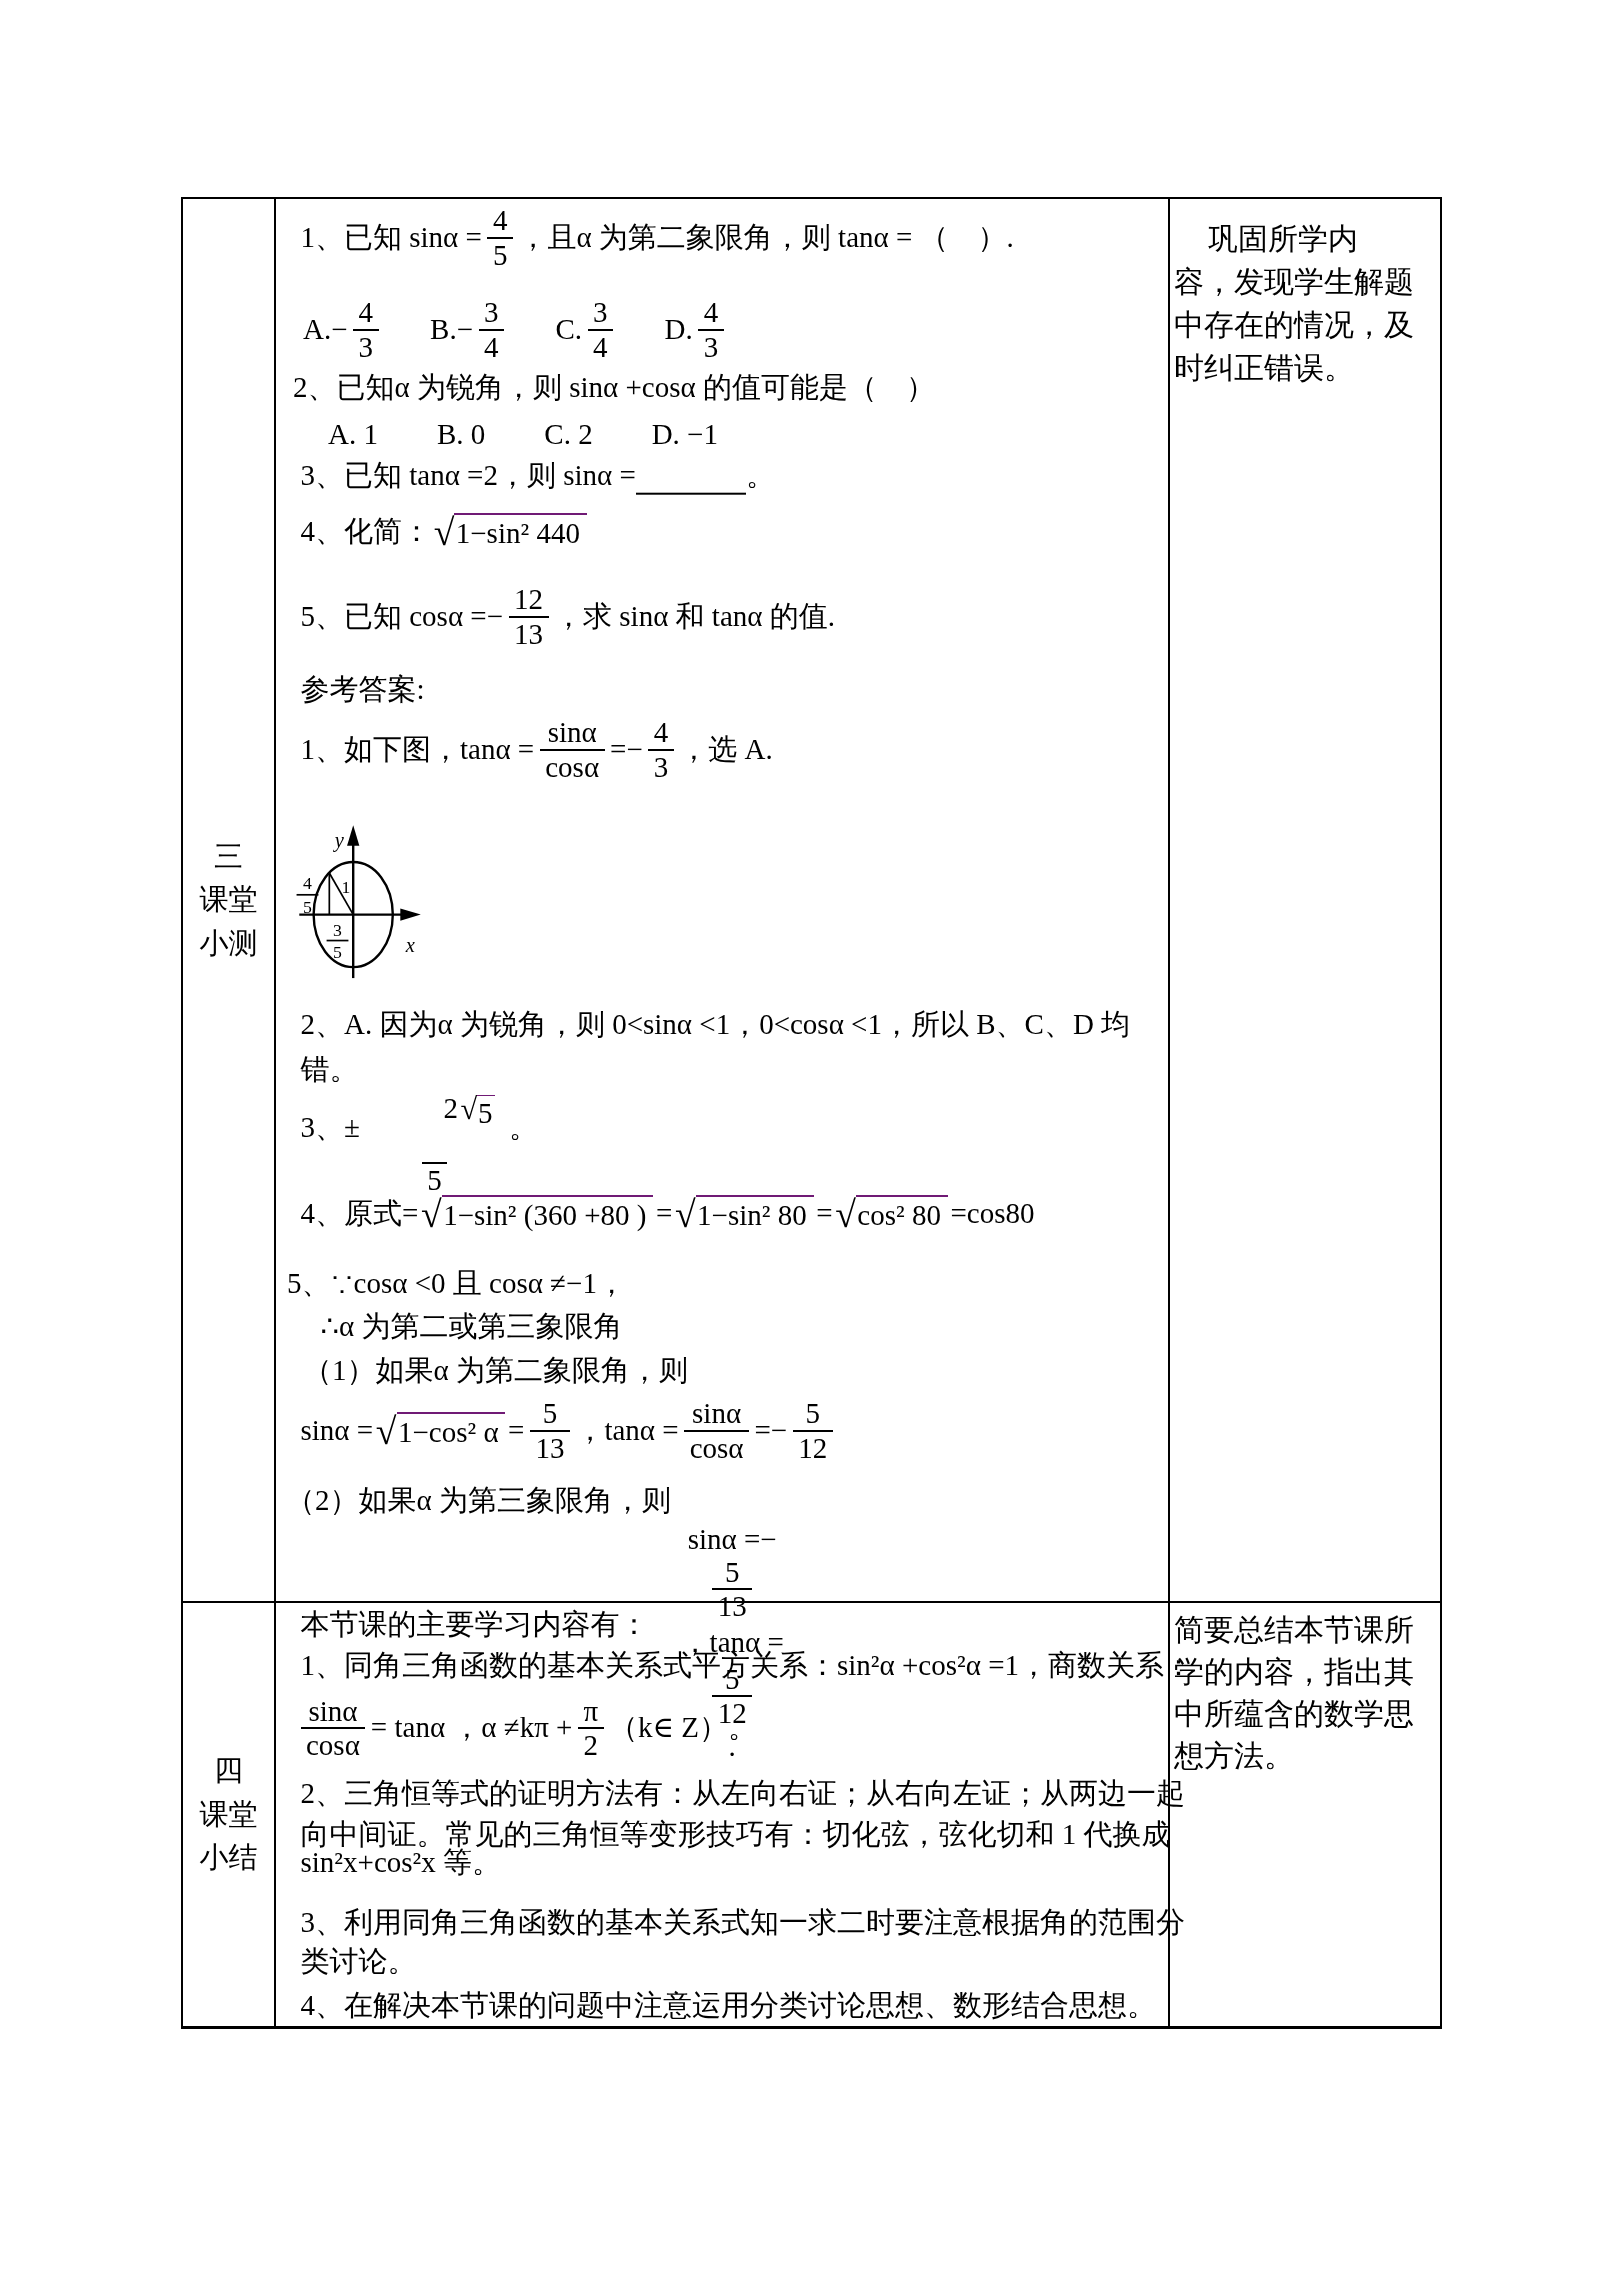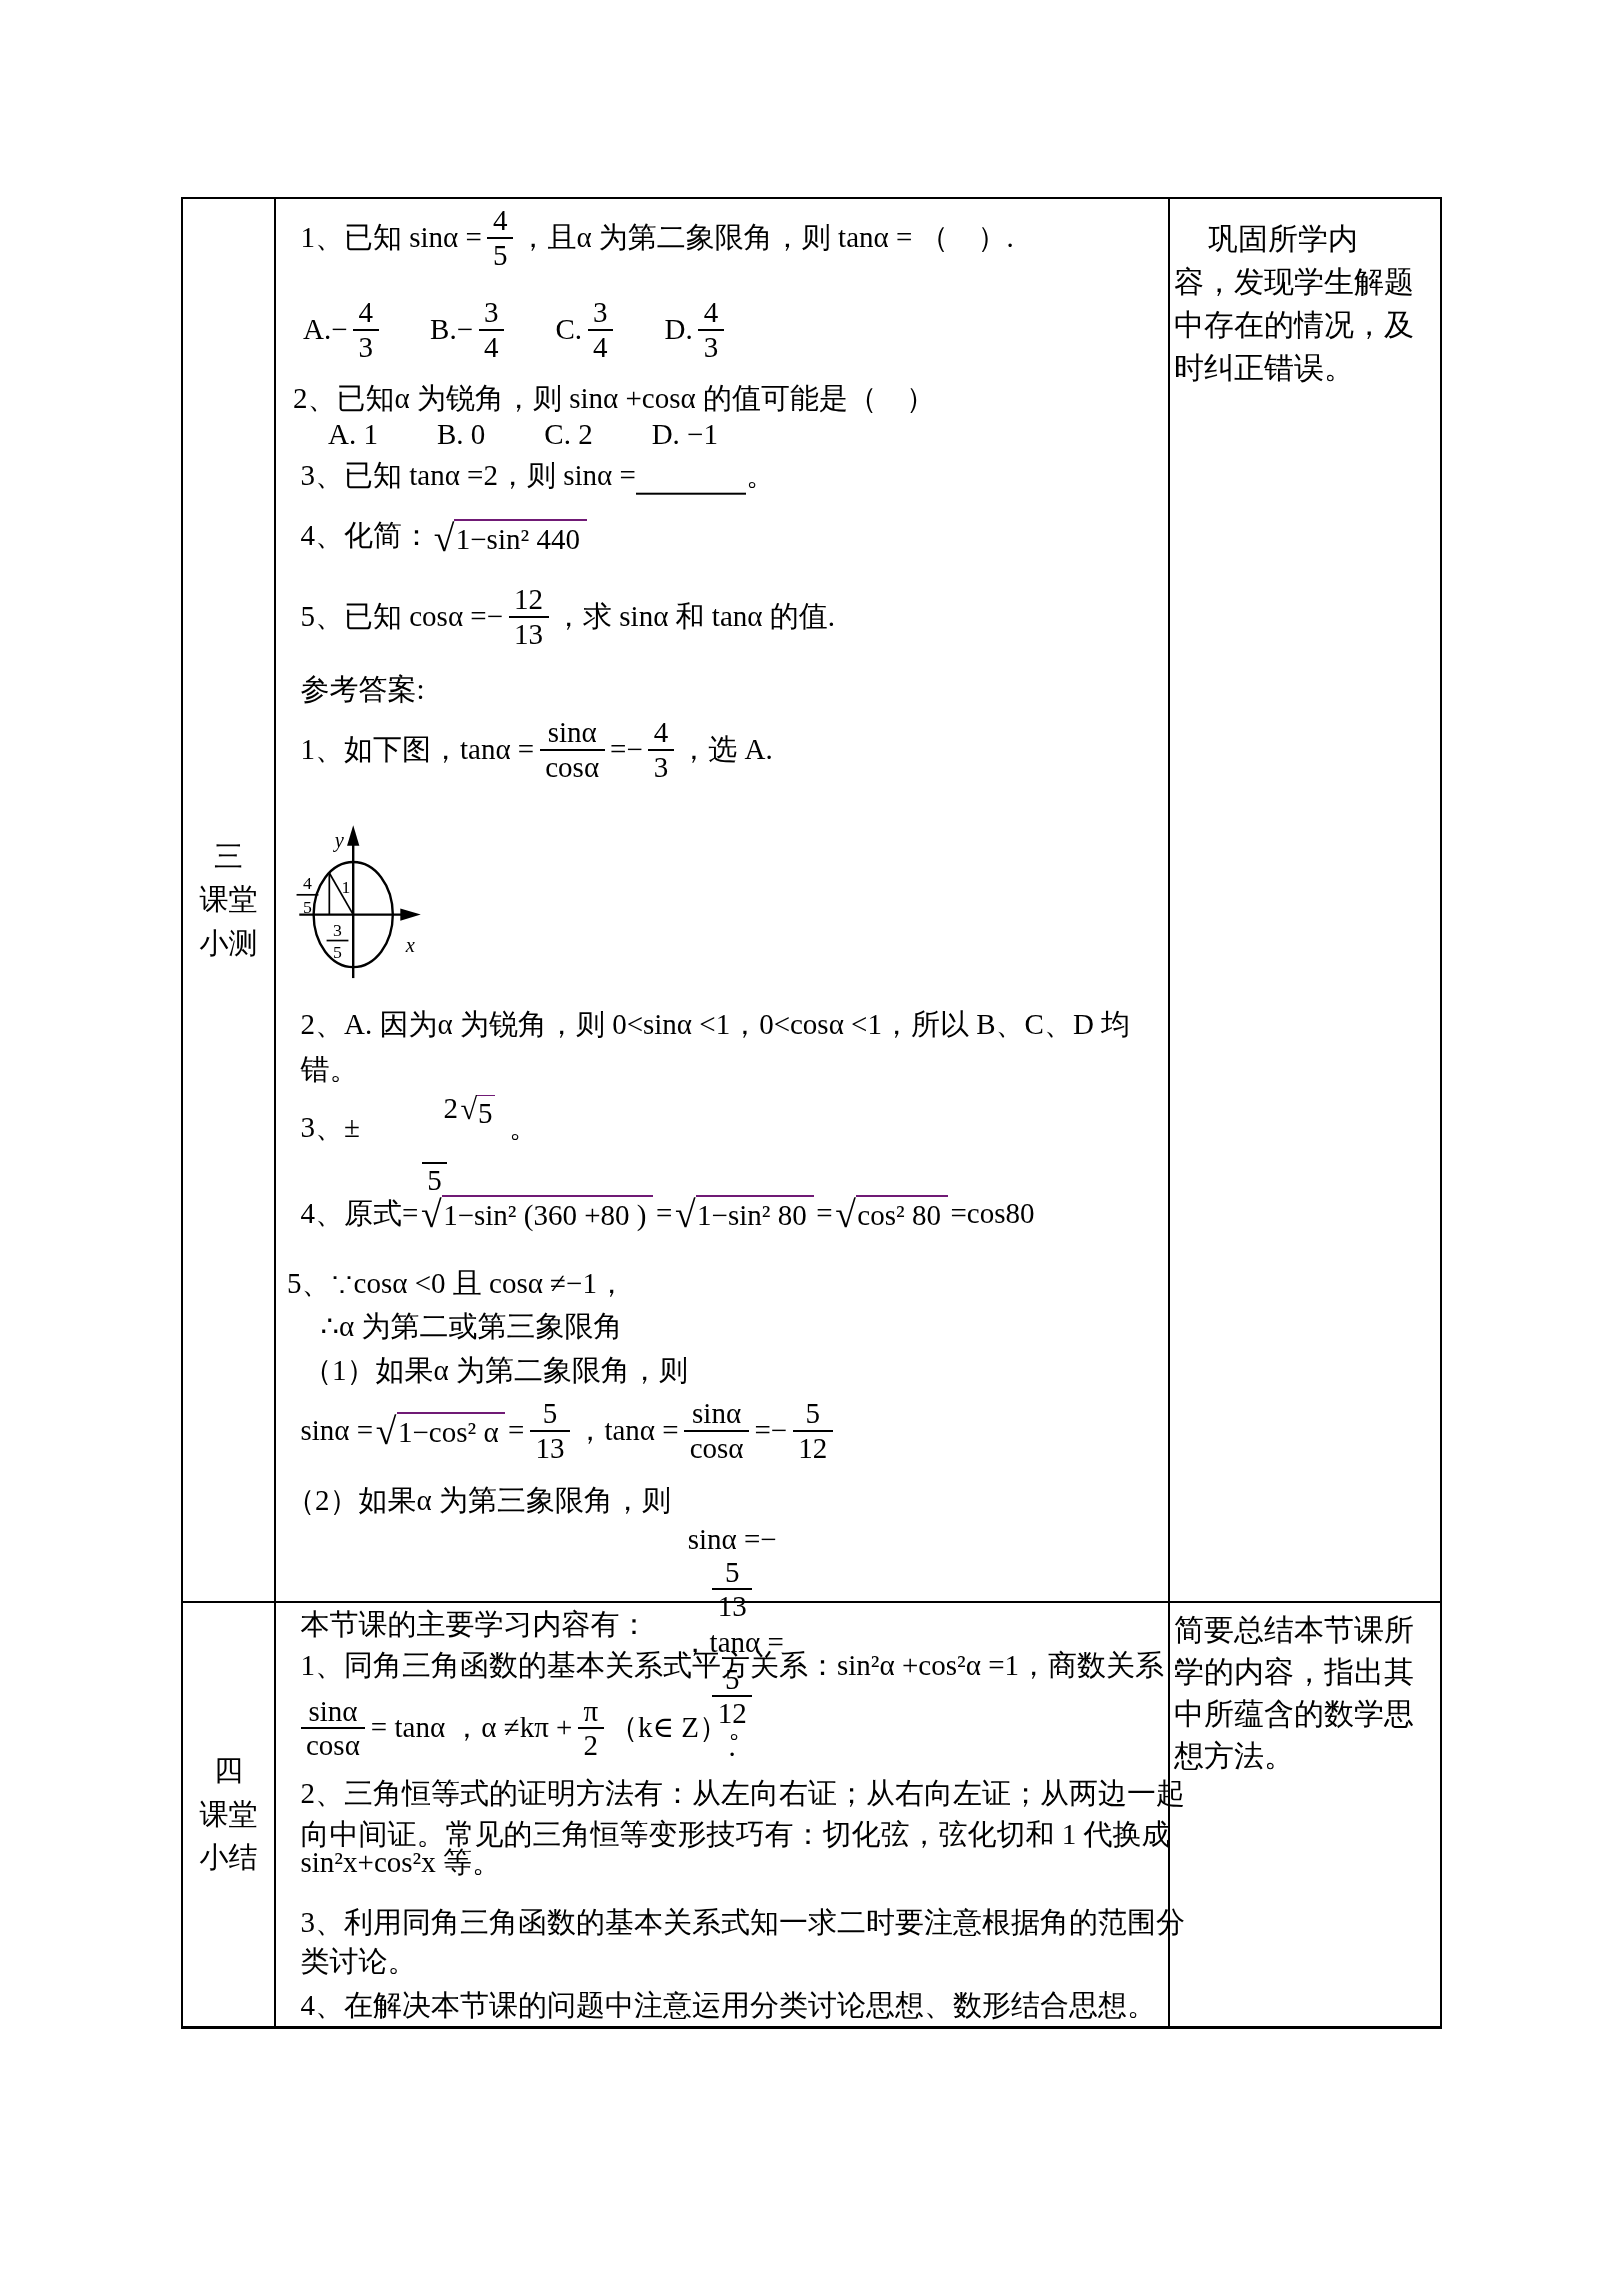--- a/index.html
+++ b/index.html
@@ -95,21 +95,21 @@
       <span class="opt">
         <span class="t">D.</span>
         <span class="t"></span>
         <span class="fr">
           <span class="n">4</span>
           <span class="d">3</span>
         </span>
       </span>
     </div>
 
-    <div class="mline" style="top:183px;height:34px;padding-left:17px;">
+    <div class="mline" style="top:172px;height:34px;padding-left:17px;">
       <span class="t">2、已知α 为锐角，则 sinα +cosα 的值可能是（　）</span>
     </div>
 
     <div class="mline opts" style="top:220px;height:31px;padding-left:52px;gap:59px;">
       <span class="opt">
         <span class="t">A.</span><span class="t"> </span>
         <span class="t">1</span>
       </span>
       <span class="opt">
         <span class="t">B.</span><span class="t"> </span>
@@ -124,21 +124,21 @@
         <span class="t">−1</span>
       </span>
     </div>
 
     <div class="mline" style="top:260px;height:34px;">
       <span class="t">3、已知 tanα =2，则 sinα =</span>
       <span class="blank"></span>
       <span class="t">。</span>
     </div>
 
-    <div class="mline" style="top:308px;height:49px;align-items:flex-end;">
+    <div class="mline" style="top:308px;height:49px;">
       <span class="t">4、化简：</span>
       <span class="sqrt">
         <span class="sym">√</span>
         <span class="bd">1−sin² 440</span>
       </span>
     </div>
 
     <div class="mline" style="top:380px;height:75px;">
       <span class="t">5、已知 cosα =−</span>
       <span class="fr">

